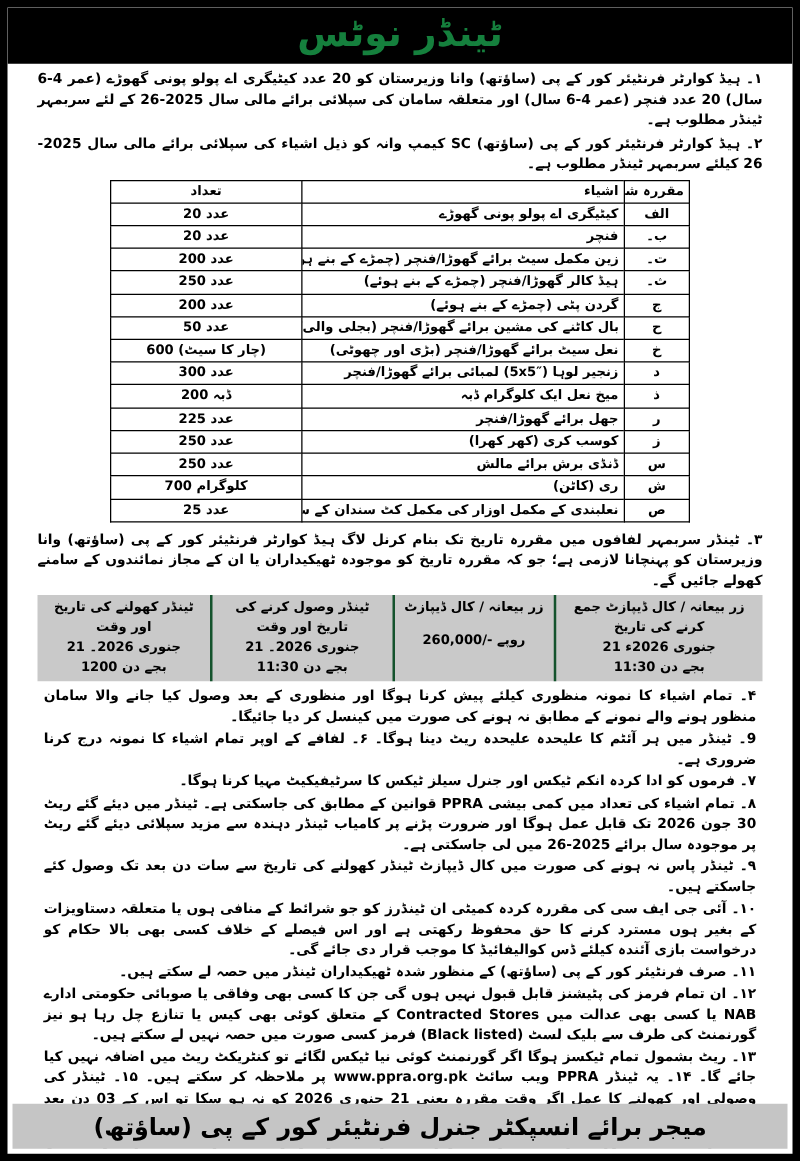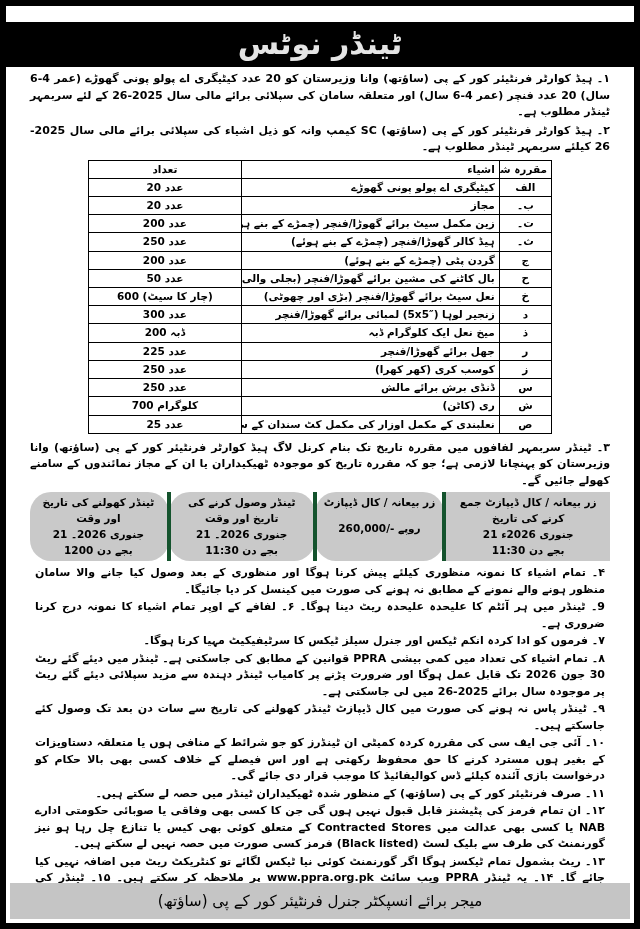--- a/index.html
+++ b/index.html
@@ -2,22 +2,22 @@
 <html lang="ur" dir="rtl"><head>
 <meta charset="utf-8">
 <style>
   html,body{margin:0;padding:0;background:#ffffff;}
   .page{
     width:640px;height:929px;box-sizing:border-box;position:relative;
     background:#ffffff;border:6px solid #000;overflow:hidden;
     font-family:"DejaVu Sans", sans-serif;color:#000;direction:rtl;
   }
   .titlebar{
-    background:#000;color:#e5e5e5;text-align:center;
-    padding:4px 0 6px 0;margin:16px 0 4px 0;
+    background:#000;color:#15803d;text-align:center;
+    padding:4px 0 6px 0;margin:0 0 4px 0;
   }
   .titlebar .t{font-size:30px;font-weight:bold;letter-spacing:1px;}
   .body{padding:0 24px;}
   .para{
     margin:2px 0;font-size:11px;font-weight:700;line-height:1.5;
     text-align:justify;
   }
   table{border-collapse:collapse;}
   .items{
     width:80%;margin:4px auto 6px auto;table-layout:fixed;font-size:10.5px;
@@ -28,35 +28,35 @@
   }
   .items th{}
   .col-serial{width:10%;text-align:center;}
   .col-item{width:57%;text-align:right;}
   .col-qty{width:33%;text-align:center;direction:ltr;}
   .schedule{width:100%;margin:3px 0 4px 0;table-layout:fixed;font-size:10.5px;}
   .schedule td{
     background:#c9c9c9;vertical-align:top;padding:3px 4px;font-weight:700;
     text-align:center;line-height:1.5;
   }
-  .schedule td + td{border-right:4px solid #14532d;border-radius:21px;}
+  .schedule td + td{border-right:2px solid #14532d;}
   .sched-title{font-weight:700;}
   .sched-line{direction:ltr;font-weight:700;}
   .terms{margin-top:2px;}
   .terms .para{margin:1px 5px;}
   .pid-row{
     display:flex;justify-content:space-between;align-items:center;
     direction:ltr;margin:1px 0 3px 0;
   }
   .pid{font-size:13px;font-weight:bold;font-family:"DejaVu Sans",sans-serif;}
   .footerbar{
     position:absolute;left:4px;right:4px;bottom:4px;height:36px;
     background:#c5c5c5;display:flex;align-items:center;justify-content:center;
   }
-  .footerbar .f{font-size:15px;font-weight:normal;}
+  .footerbar .f{font-size:19px;font-weight:bold;}
 </style>
 </head>
 <body>
 
 <div class="page">
 
   <div class="titlebar">
     <span class="t">ٹینڈر نوٹس</span>
   </div>
 
@@ -74,21 +74,21 @@
         </tr>
       </thead>
       <tbody>
         <tr>
             <td class="col-serial">الف</td>
             <td class="col-item">کیٹیگری اے پولو پونی گھوڑے</td>
             <td class="col-qty">20 عدد</td>
           </tr>
         <tr>
             <td class="col-serial">ب۔</td>
-            <td class="col-item">مجاز</td>
+            <td class="col-item">فنچر</td>
             <td class="col-qty">20 عدد</td>
           </tr>
         <tr>
             <td class="col-serial">ت۔</td>
             <td class="col-item">زین مکمل سیٹ برائے گھوڑا/فنچر (چمڑے کے بنے ہوئے)</td>
             <td class="col-qty">200 عدد</td>
           </tr>
         <tr>
             <td class="col-serial">ث۔</td>
             <td class="col-item">ہیڈ کالر گھوڑا/فنچر (چمڑے کے بنے ہوئے)</td>

